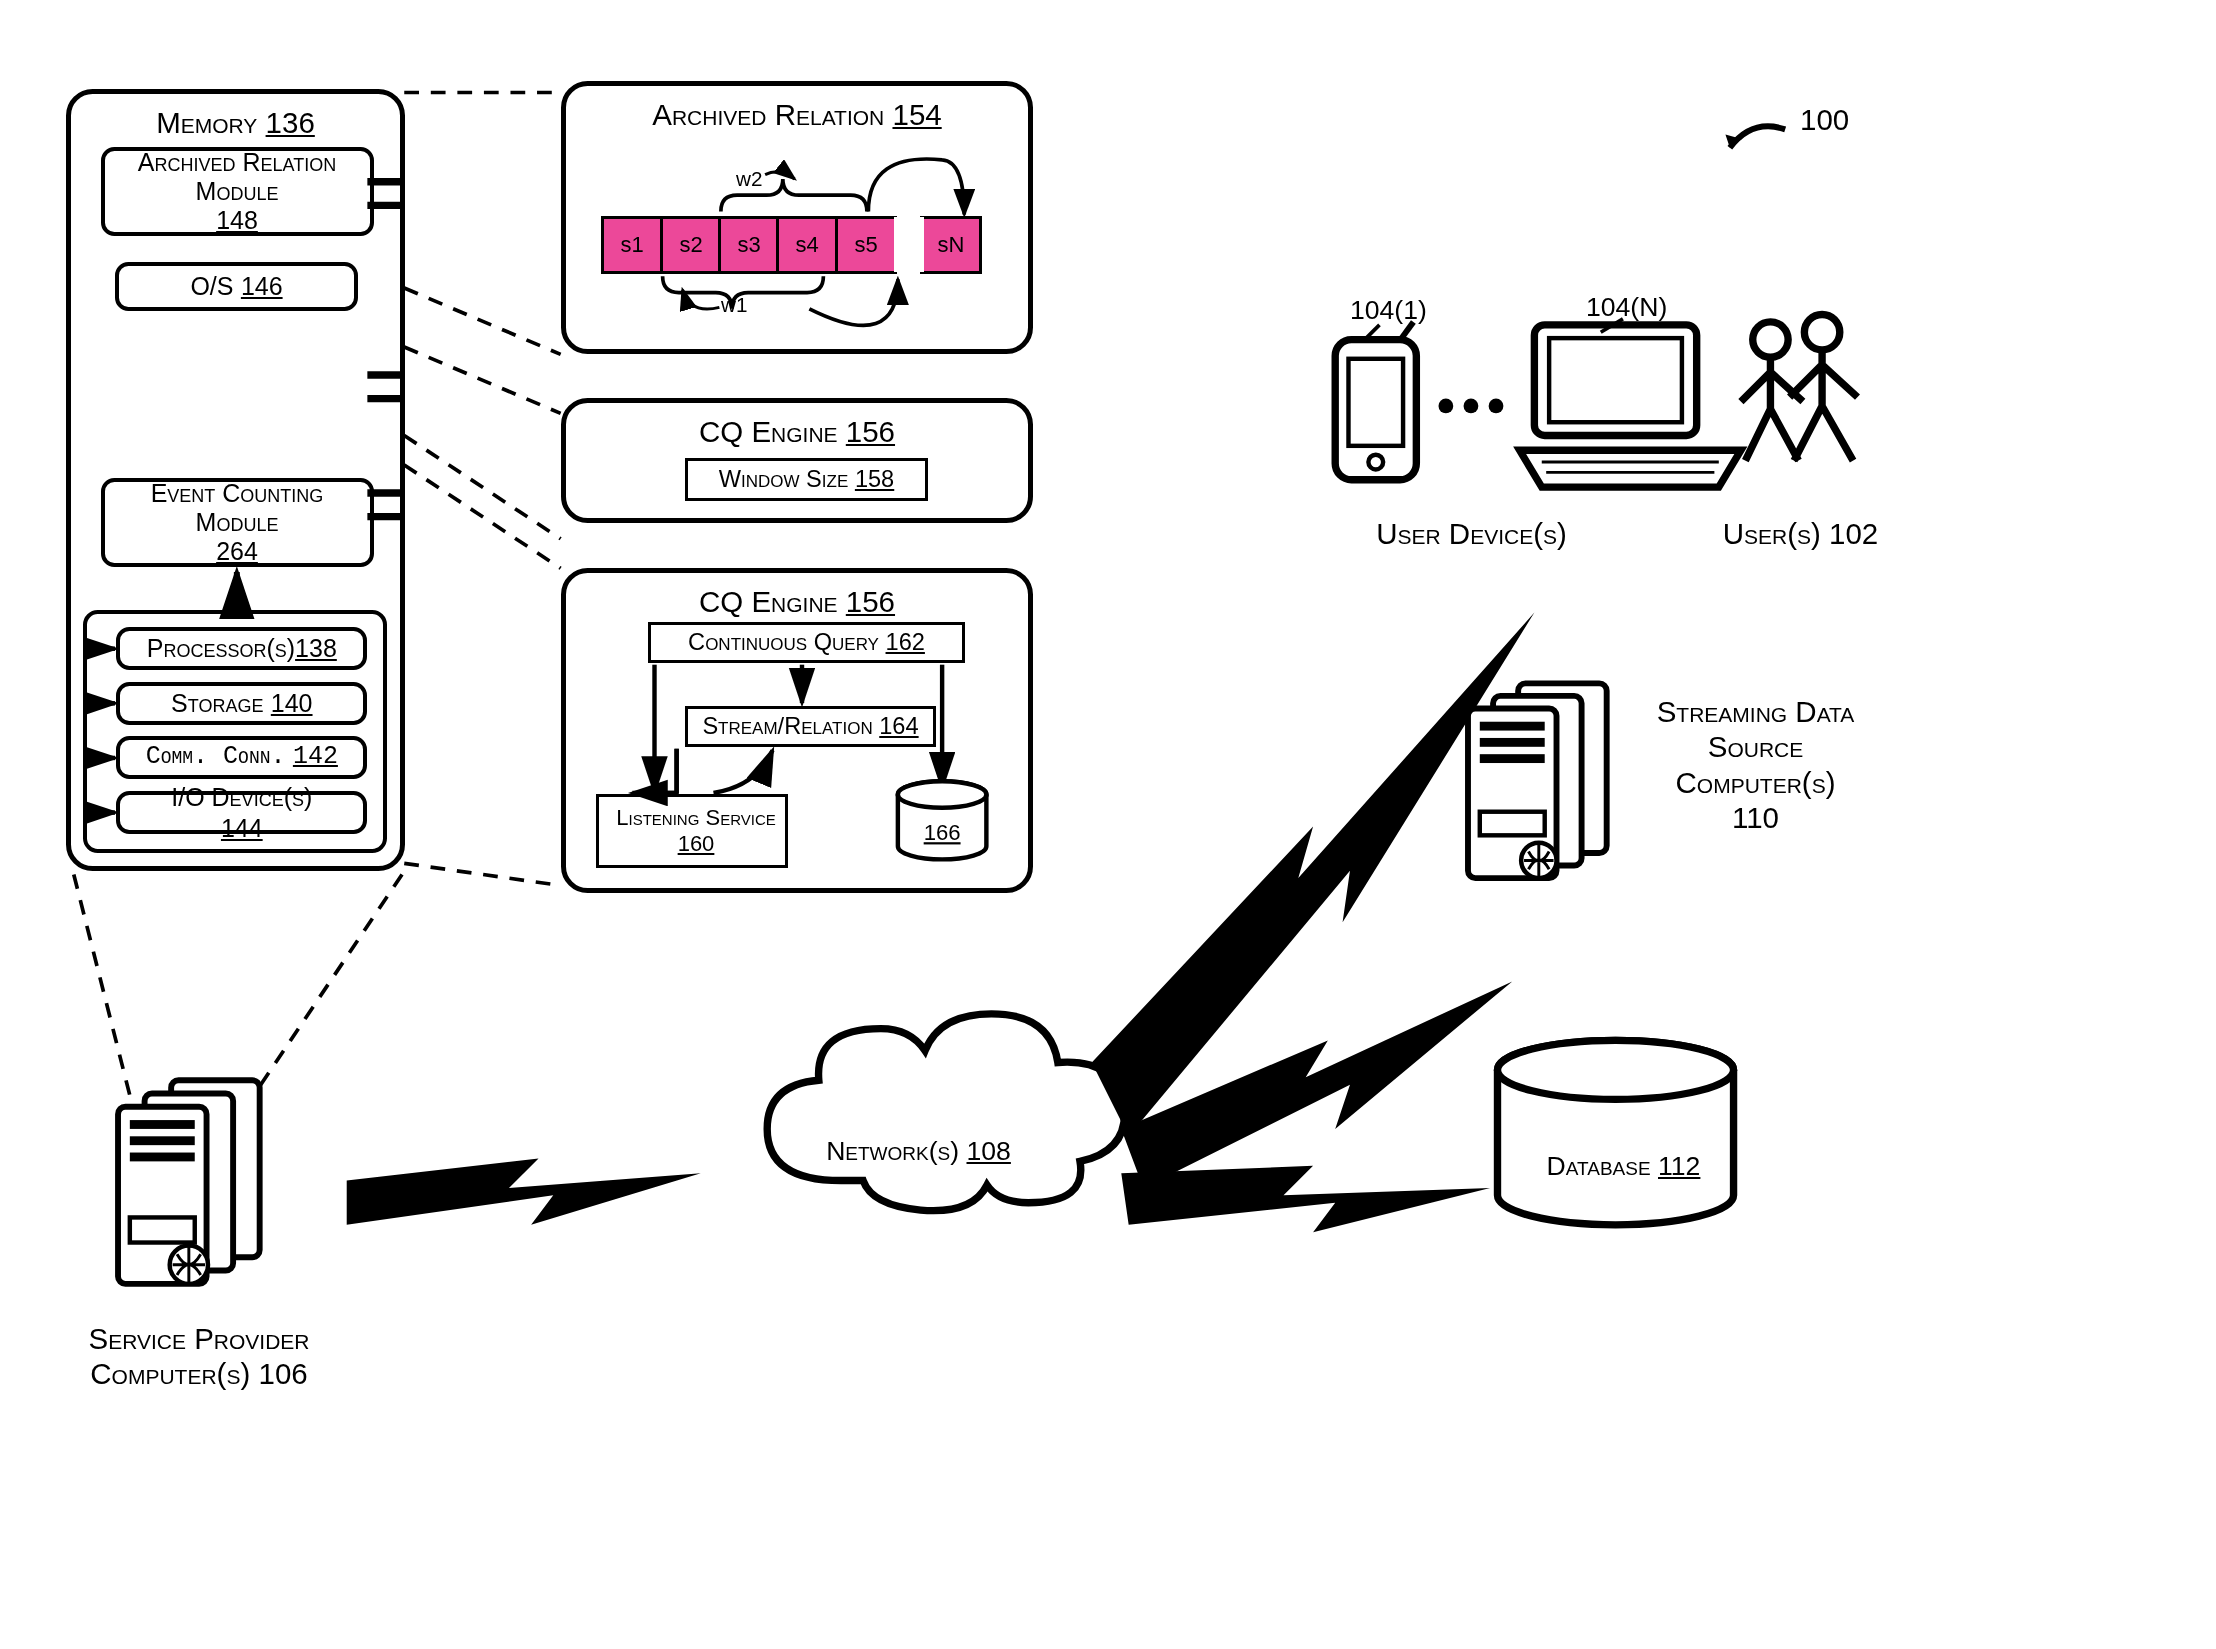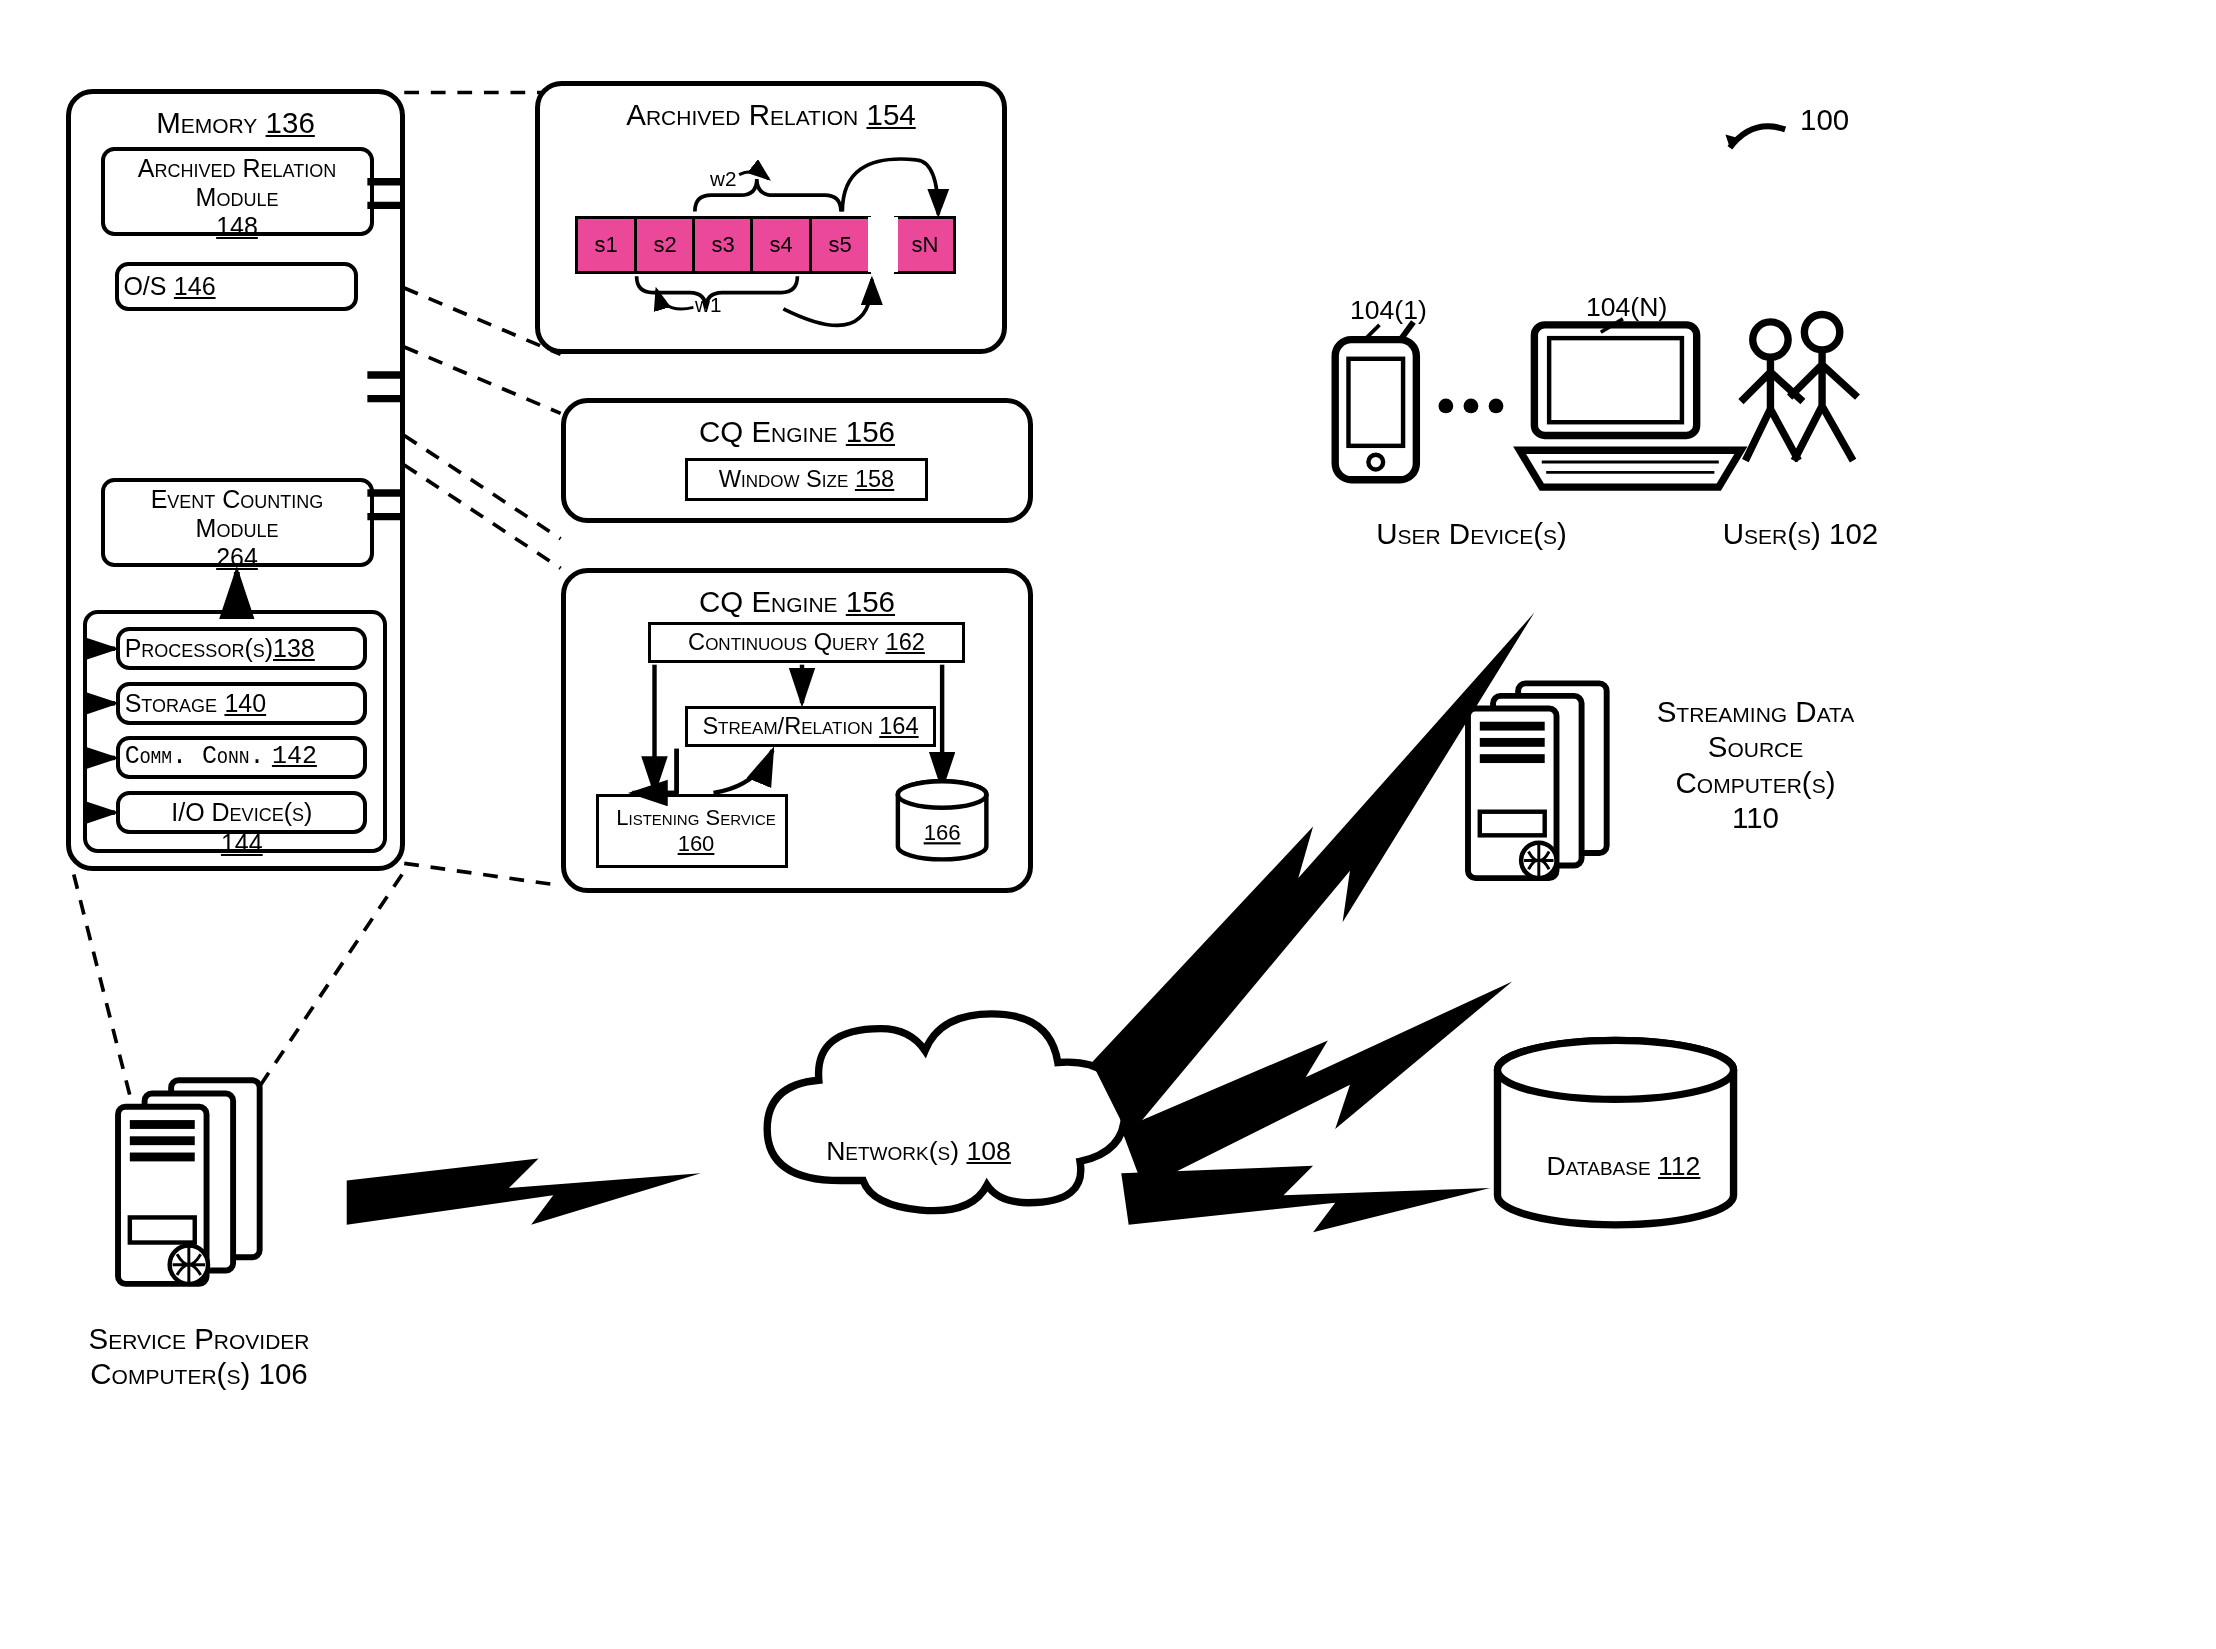--- a/index.html
+++ b/index.html
@@ -29,20 +29,21 @@
     border-radius: 13.3px;
     background: #fff;
     box-sizing: border-box;
     text-align: center;
     font-variant: small-caps;
     font-size: 25px;
     line-height: 1.15;
     display: flex;
     flex-direction: column;
     align-items: center;
+    justify-content: center;
     padding: 3px 4.4px;
   }
   .inner-box .num { text-decoration: underline; }
   .thin-box {
     position: absolute;
     border: 3px solid #000;
     background: #fff;
     box-sizing: border-box;
     text-align: center;
     font-variant: small-caps;
@@ -177,21 +178,21 @@
     <line x1="548" y1="630" x2="760" y2="770"></line>
     <line x1="548" y1="1170" x2="760" y2="1200"></line>
   </g>
 
   <g stroke="#000" stroke-width="5" stroke-dasharray="20 16">
     <line x1="100" y1="1185" x2="185" y2="1520"></line>
     <line x1="545" y1="1185" x2="320" y2="1520"></line>
   </g>
 </svg>
 
-<div class="panel" style="left:535px; top:81px; width:472px; height:273px;">
+<div class="panel" style="left:561px; top:81px; width:472px; height:273px;">
   <div class="cap-title">
      <span>Archived Relation</span> <span class="num">154</span>
   </div>
 
   <div class="cell" style="left:35px;  top:130px;">s1</div>
   <div class="cell" style="left:94px; top:130px;">s2</div>
   <div class="cell" style="left:152px; top:130px;">s3</div>
   <div class="cell" style="left:210px; top:130px;">s4</div>
   <div class="cell" style="left:269px; top:130px;">s5</div>
   <div class="cell" style="left:354px; top:130px;">sN</div>

